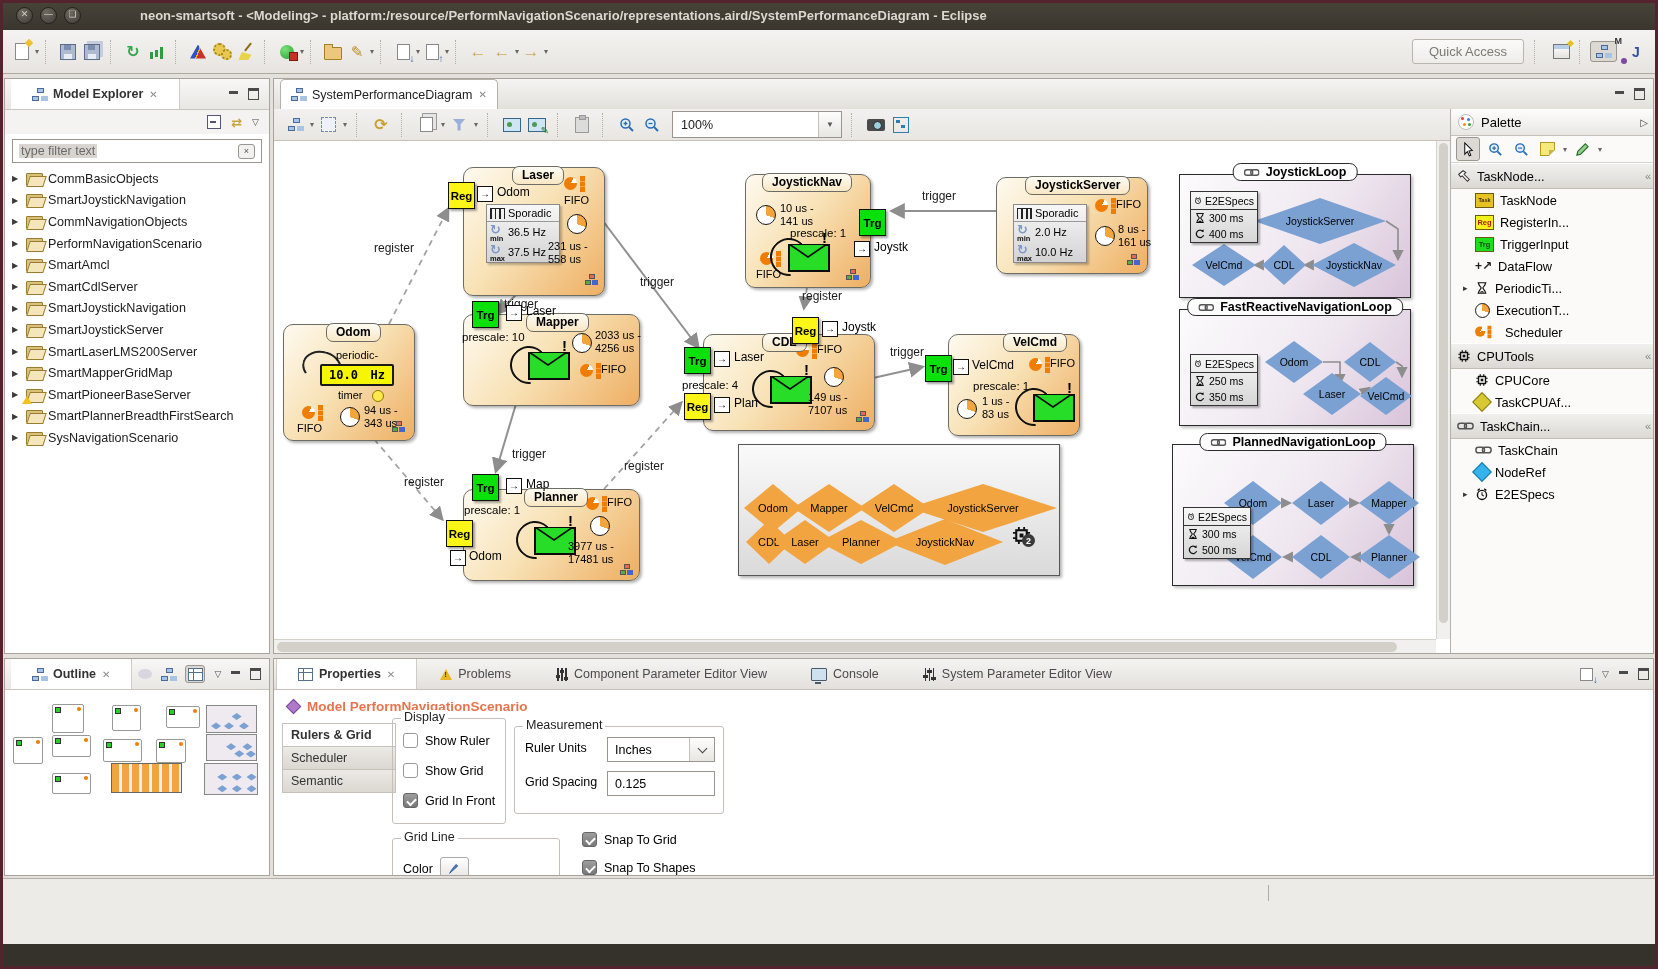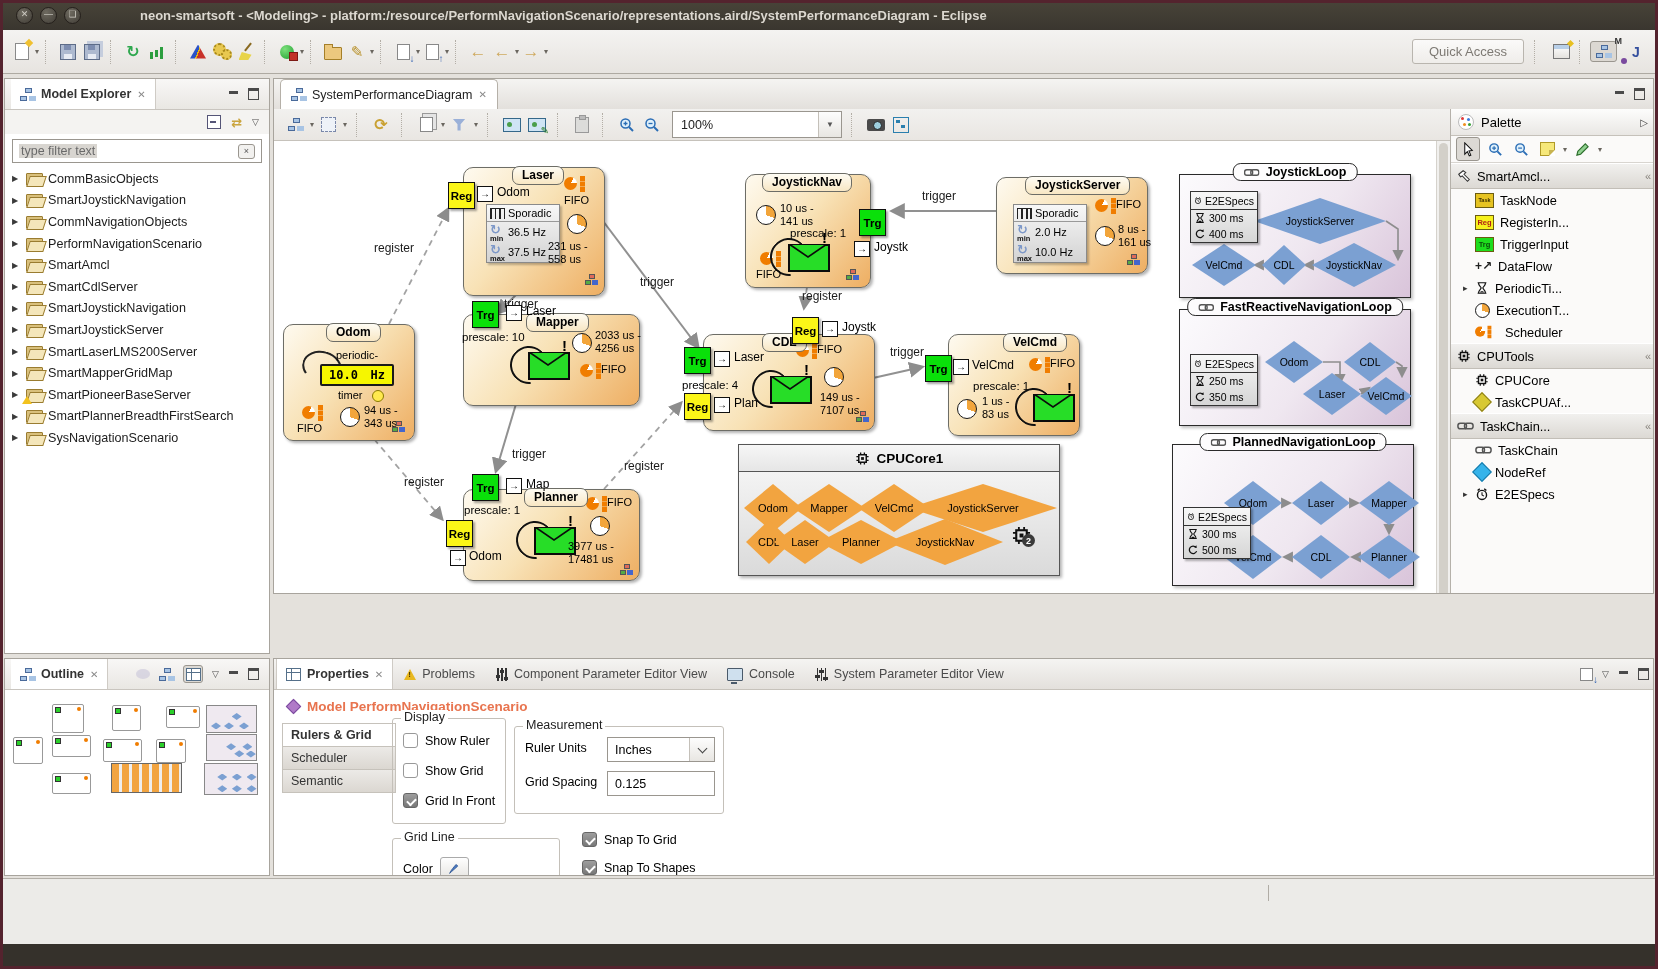--- a/index.html
+++ b/index.html
@@ -47,21 +47,21 @@
 .ic-persp::after{content:"";position:absolute;right:-4px;top:-4px;width:5px;height:5px;background:#e8c020;transform:rotate(45deg)}
 .ic-org{position:relative;width:15px;height:13px}
 .ic-org::before{content:"";position:absolute;top:0;left:5px;width:5px;height:3px;background:#a8c4e4;border:1px solid #4a6a9a}
 .ic-org::after{content:"";position:absolute;bottom:0;left:0;width:5px;height:3px;background:#a8c4e4;border:1px solid #4a6a9a;box-shadow:9px 0 0 #a8c4e4}
 .mbadge{position:absolute;right:-6px;top:-6px;font-size:9px;font-weight:bold;color:#333}
 .jico{font-weight:bold;color:#35509e;font-size:14px;position:relative}
 .jico::after{content:"";position:absolute;left:-4px;bottom:0;width:6px;height:6px;border-radius:50%;background:#7a4a9e}
 
 .panel{position:absolute;background:#fff;border:1px solid #a8a49d;box-sizing:border-box;overflow:hidden}
 .phead{height:30px;background:linear-gradient(#f8f7f6,#e9e7e3);border-bottom:1px solid #c9c5bf;display:flex;align-items:center;padding:0 6px;gap:6px}
-.ptab{display:flex;align-items:center;gap:6px;height:100%;padding:0 9px;background:#fff;border-right:1px solid #cfcbc5;font-size:12.5px;font-weight:bold;color:#333}
+.ptab{display:flex;align-items:center;gap:6px;height:100%;padding:0 21px;background:#fff;border-right:1px solid #cfcbc5;font-size:12.5px;font-weight:bold;color:#333}
 .ptab .x{color:#8a8a8a;font-size:10px;font-weight:normal}
 .ptab.flat{background:transparent;border-right:none;font-weight:normal;color:#4a4a4a}
 .hicons{margin-left:auto;display:flex;align-items:center;gap:9px;padding-right:4px}
 .wmin{width:11px;height:11px;position:relative}
 .wmin::after{content:"";position:absolute;left:1px;top:2px;width:9px;height:3px;background:#4a4a4a}
 .wmax{width:9px;height:8px;border:1.5px solid #4a4a4a;border-top-width:3.5px}
 .vmenu{font-size:9px;color:#4a4a4a}
 .ptools{height:24px;display:flex;justify-content:flex-end;align-items:center;gap:10px;padding:0 10px;background:#f4f3f1}
 .ic-colall{width:12px;height:12px;border:1px solid #557;background:#fff;position:relative}
 .ic-colall::after{content:"";position:absolute;left:2px;top:5px;width:6px;height:2px;background:#557}
@@ -438,21 +438,21 @@
           <span>SmartPlannerBreadthFirstSearch</span>
         </div>
         <div class="trow">
           <span class="tw">▶</span>
           <span class="fold"></span>
           <span>SysNavigationScenario</span>
         </div>
       </div>
   </div>
 
-  <div class="panel" style="left:273px;top:78px;width:1381px;height:516px">
+  <div class="panel" style="left:273px;top:78px;width:1381px;height:576px">
     <div class="etabrow">
       <div class="etab">
           <span class="ic-org"></span>
           <span>SystemPerformanceDiagram</span>
           <span class="x" style="color:#8a8a8a;font-size:10px">✕</span>
         </div>
       <div class="hicons" style="margin-left:auto;padding-right:8px">
           <span class="wmin"></span>
           <span class="wmax"></span>
         </div>
@@ -648,21 +648,21 @@
         <div class="pin" style="left:10px;top:62px">→</div>
         <div class="plabel" style="left:30px;top:61px">Plan</div>
         <span class="sch" style="position:absolute;left:92px;top:8px"></span>
         <div class="fifo" style="left:113px;top:8px">FIFO</div>
         <div class="hsm" style="left:48px;top:30px">
             <span class="lp"></span>
             <span class="env"></span>
             <b class="bang">!</b>
           </div>
         <span class="clockw sm" style="left:120px;top:32px"></span>
-        <div class="exec" style="left:116px;top:56px"><span>149 us -</span><br><span>7107 us</span></div>
+        <div class="exec" style="left:104px;top:56px"><span>149 us -</span><br><span>7107 us</span></div>
         <span class="treeic" style="left:152px;top:76px"></span>
       </div>
 
       <div class="tn" style="left:674px;top:193px;width:130px;height:100px">
         <div class="ntab" style="left:54px">VelCmd</div>
         <span class="sch" style="position:absolute;left:80px;top:22px"></span>
         <div class="fifo" style="left:101px;top:22px">FIFO</div>
         <div class="pb g" style="left:-24px;top:20px">Trg</div>
         <div class="pin" style="left:4px;top:24px">→</div>
         <div class="plabel" style="left:23px;top:23px">VelCmd</div>
@@ -691,26 +691,20 @@
             <b class="bang">!</b>
           </div>
         <span class="sch" style="position:absolute;left:122px;top:6px"></span>
         <div class="fifo" style="left:143px;top:6px">FIFO</div>
         <span class="clockw sm" style="left:126px;top:26px"></span>
         <div class="exec" style="left:104px;top:50px"><span>3977 us -</span><br><span>17481 us</span></div>
         <span class="treeic" style="left:156px;top:74px"></span>
       </div>
 
       <div class="cpu" id="cpubox" style="left:464px;top:303px;width:320px;height:130px">
-        <div class="cpuhead">
-            <svg width="15" height="15">
-              <use href="#i-chip"></use>
-            </svg>
-            <b>CPUCore1</b>
-          </div>
         <div class="chipbadge" style="left:272px;top:80px"><svg width="21" height="21">
               <use href="#i-chip"></use>
             </svg><span class="b2">2</span></div>
       <div class="odiam" style="left: 34px; top: 63px; width: 58px; height: 48px;">Odom</div>
           <div class="odiam" style="left: 90px; top: 63px; width: 72px; height: 48px;">Mapper</div>
           <div class="odiam" style="left: 155px; top: 63px; width: 72px; height: 48px;">VelCmd</div>
           <div class="odiam" style="left: 244px; top: 63px; width: 148px; height: 48px;">JoystickServer</div>
           <div class="odiam" style="left: 30px; top: 97px; width: 46px; height: 44px;">CDL</div>
           <div class="odiam" style="left: 66px; top: 97px; width: 62px; height: 44px;">Laser</div>
           <div class="odiam" style="left: 122px; top: 97px; width: 84px; height: 44px;">Planner</div>
@@ -869,21 +863,21 @@
               <use href="#i-pencil"></use>
             </svg>
           </span>
           <span class="car">▾</span>
       </div>
       <div id="palitems">
           <div class="pgroup">
             <svg width="14" height="14">
               <use href="#i-hammer"></use>
             </svg>
-            <span>SmartAmcl...</span>
+            <span>TaskNode...</span>
             <span class="pin2">«</span>
           </div>
           <div class="pitem">
             <span class="icbox task">Task</span>
             <span>TaskNode</span>
           </div>
           <div class="pitem">
             <span class="icbox reg">Reg</span>
             <span>RegisterIn...</span>
           </div>

